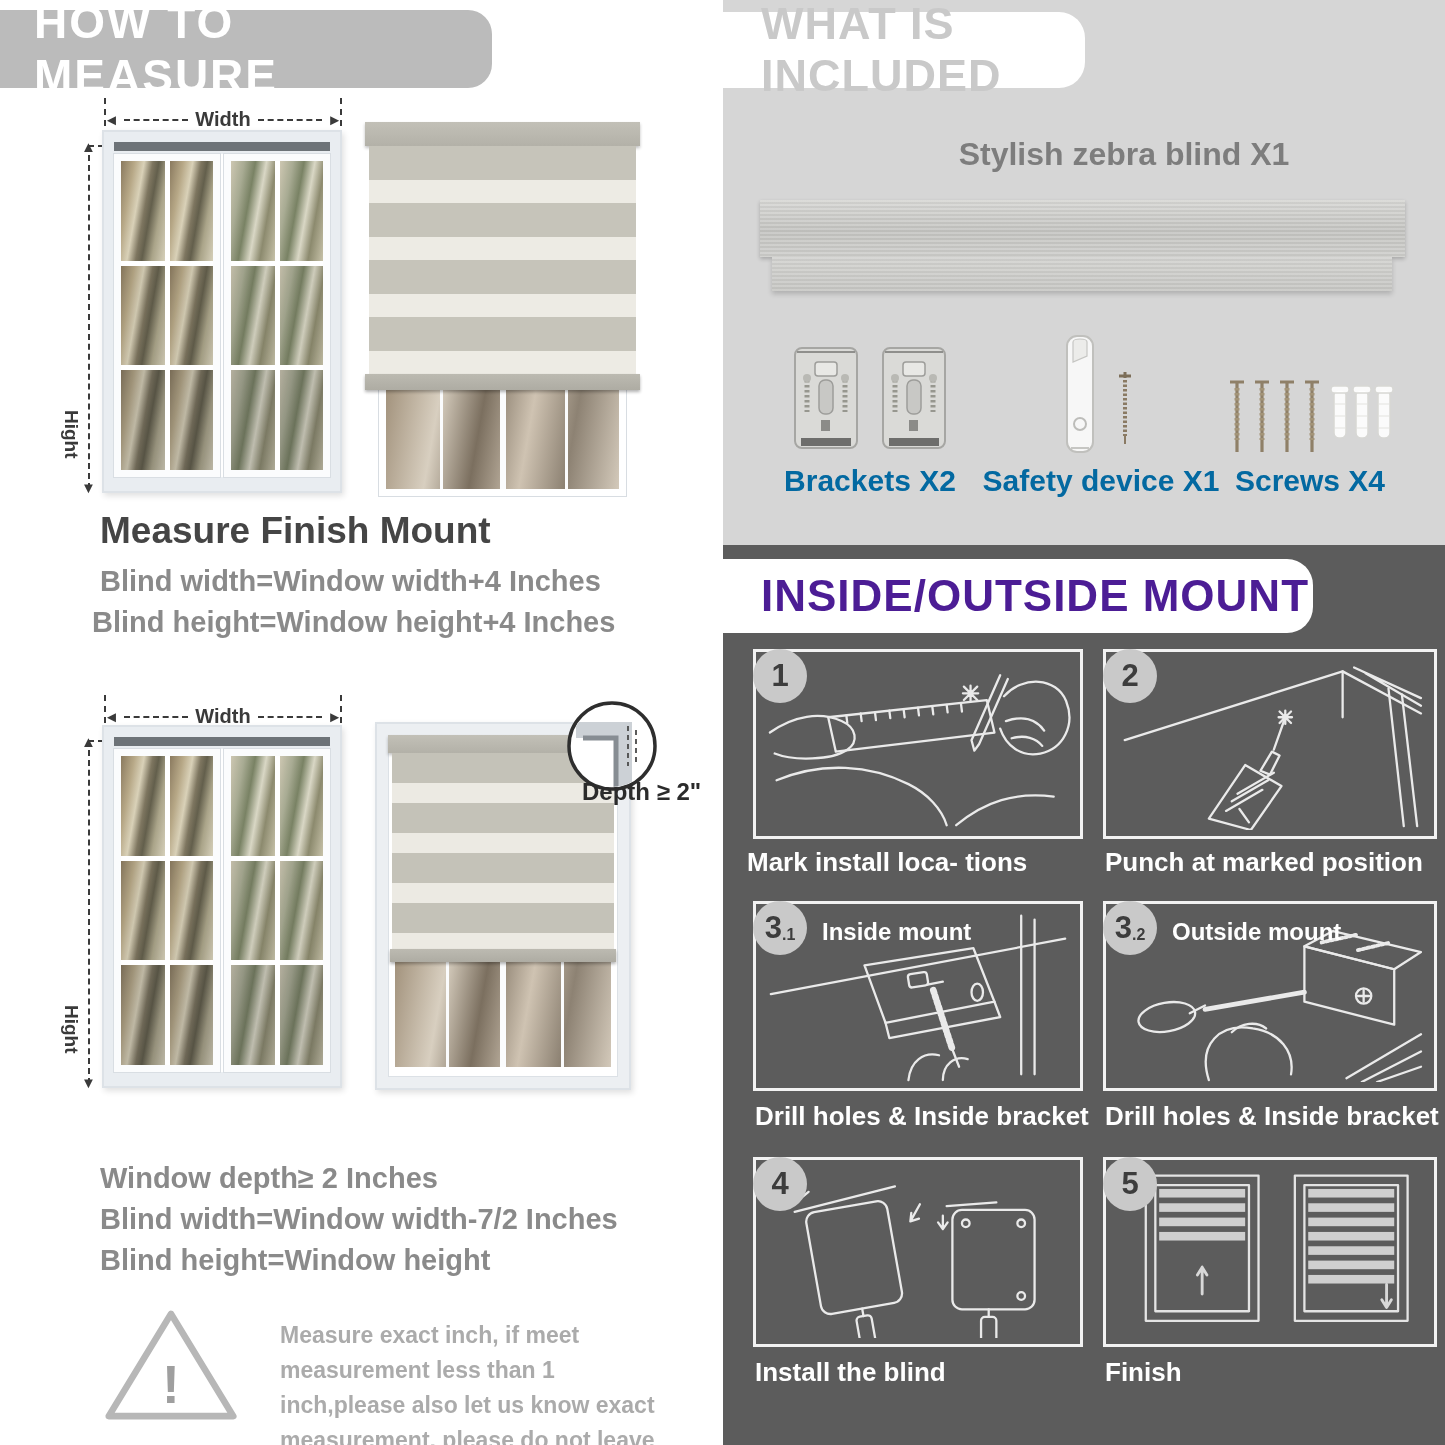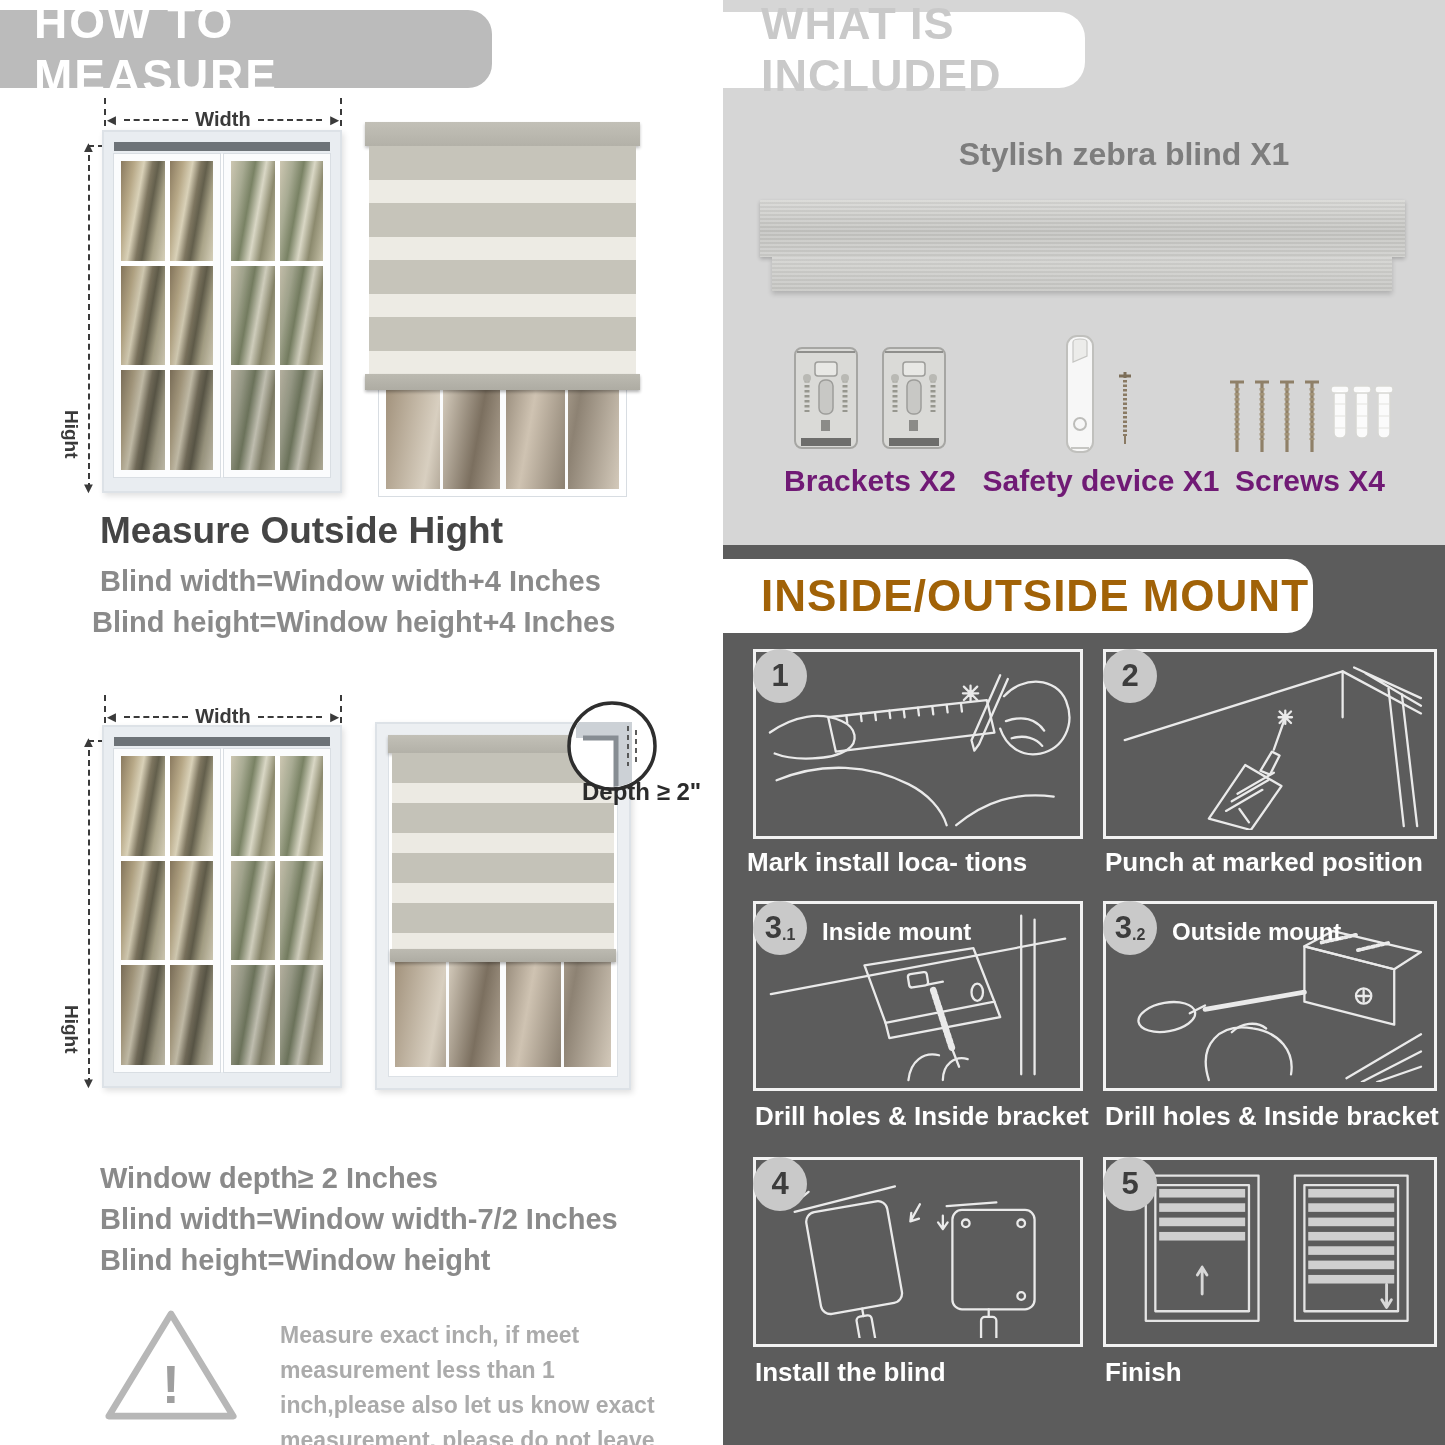--- a/index.html
+++ b/index.html
@@ -67,26 +67,26 @@
   .headrail-a{position:absolute;left:37px;top:200px;width:645px;height:57px;
       background:
         repeating-linear-gradient(180deg,rgba(255,255,255,.14) 0 2px,rgba(0,0,0,.03) 2px 4px),
         linear-gradient(180deg,#d6d6d3,#c3c3c0 55%,#cdcdca);
       box-shadow:0 2px 4px rgba(0,0,0,.22);}
   .headrail-b{position:absolute;left:49px;top:257px;width:620px;height:34px;
       background:
         repeating-linear-gradient(180deg,rgba(255,255,255,.12) 0 2px,rgba(0,0,0,.03) 2px 4px),
         linear-gradient(180deg,#d2d2cf,#c6c6c3);
       box-shadow:0 3px 5px rgba(0,0,0,.18);}
-  .comp-lbl{position:absolute;top:464px;color:#701a75;font-weight:bold;font-size:30px;text-align:center;}
+  .comp-lbl{position:absolute;top:464px;color:#0369a1;font-weight:bold;font-size:30px;text-align:center;}
 
   .mount{position:absolute;left:0;top:545px;width:722px;height:900px;background:#5c5c5c;}
   .hdr-mount{position:absolute;left:0;top:14px;width:590px;height:74px;background:#fff;
              border-radius:0 26px 26px 0;display:flex;align-items:center;}
-  .hdr-mount span{color:#a16207;font-weight:bold;font-size:44px;letter-spacing:1px;padding-left:38px;}
+  .hdr-mount span{color:#4c1d95;font-weight:bold;font-size:44px;letter-spacing:1px;padding-left:38px;}
 
   .stepbox{position:absolute;border:3px solid #f2f2f2;box-sizing:border-box;}
   .badge{position:absolute;left:-3px;top:-3px;width:54px;height:54px;border-radius:50%;
          background:#c9c9c9;color:#3d3d3d;display:flex;align-items:center;justify-content:center;
          font-weight:bold;font-size:31px;}
   .badge .sub{font-size:16px;margin-top:14px;}
   .inner-lbl{position:absolute;left:66px;top:14px;color:#fff;font-weight:bold;font-size:24px;}
   .step-cap{position:absolute;color:#fff;font-weight:bold;font-size:26px;}
   .stepsvg{position:absolute;left:6px;top:6px;}
 </style>
@@ -145,21 +145,21 @@
         <div class="street" style="width:100%;height:100%;"></div>
         <div class="mini-div"></div>
         <div class="mini-div thin" style="left:25%;"></div>
         <div class="mini-div thin" style="left:75%;"></div>
       </div>
       <div class="valance abs" style="left:0;top:0;width:275px;height:24px;"></div>
       <div class="fabric abs" style="left:4px;top:24px;width:267px;height:228px;"></div>
       <div class="rail abs" style="left:0;top:252px;width:275px;height:16px;"></div>
     </div>
 
-    <div class="sec-title" style="left:100px;top:510px;">Measure Outside Hight</div>
+    <div class="sec-title" style="left:100px;top:510px;">Measure Finish Mount</div>
     <div class="sec-line" style="left:100px;top:565px;">Blind width=Window width+4 Inches</div>
     <div class="sec-line" style="left:92px;top:606px;">Blind height=Window height+4 Inches</div>
 
     <div class="harrow" style="left:104px;top:705px;width:238px;">
       <span class="vg vgl"></span>
       <span class="ah">◄</span>
       <span class="dash"></span>
       <span class="albl">Width</span>
       <span class="dash"></span>
       <span class="ah">►</span>

